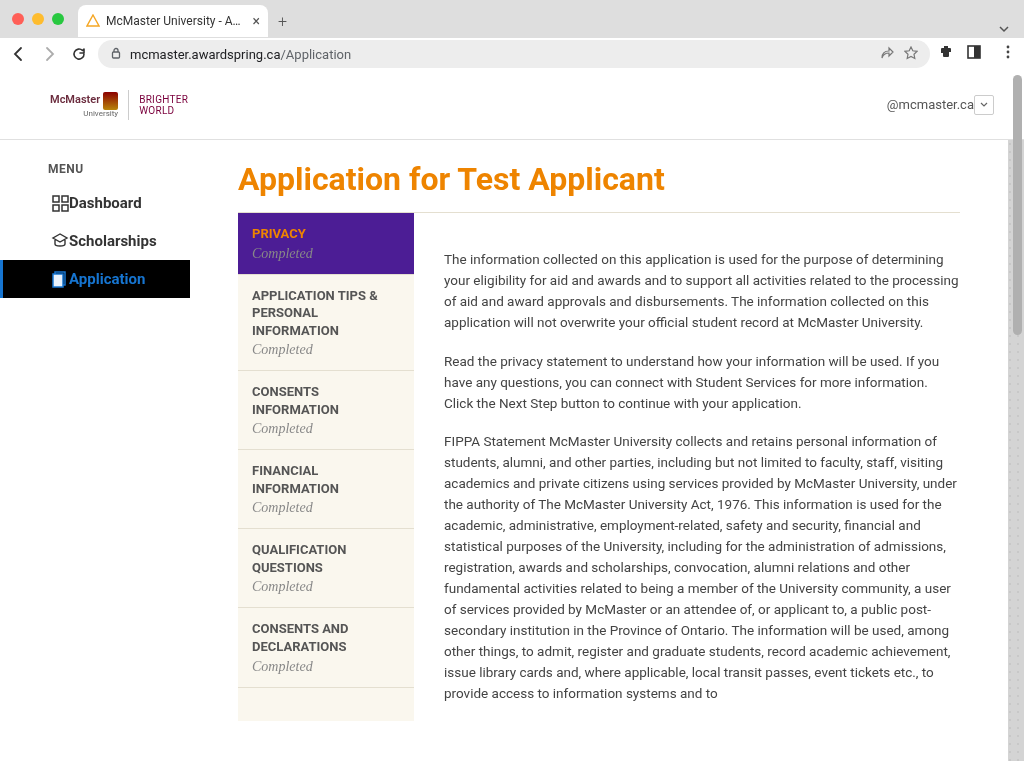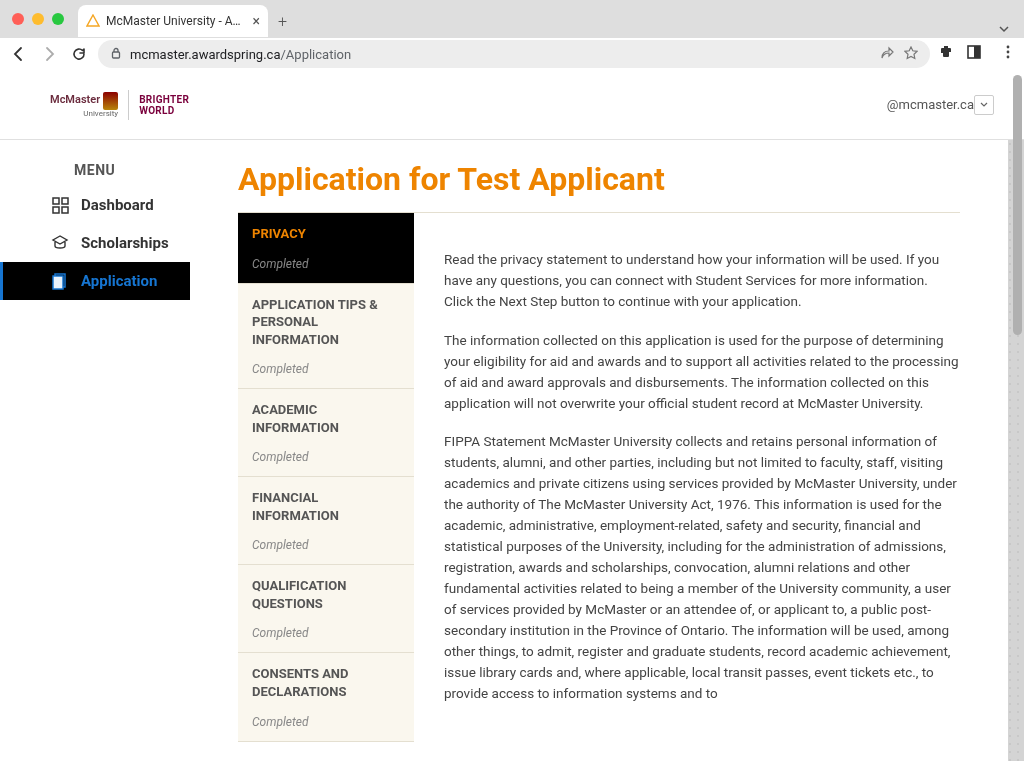--- a/index.html
+++ b/index.html
@@ -30,45 +30,45 @@
   
   
   .page-wrap { height:691px; overflow:hidden; position:relative; background:#fff; }
   .page-header { height:70px; border-bottom:1px solid #e0e0e0; display:flex; align-items:center; padding:0 30px 0 50px; background:#fff; }
   .logo-group { display:flex; align-items:center; gap:10px; }
   .logo-mc { font-size:11px; line-height:1; }
   .logo-mc-top { font-weight:600; color:#6b2c3e;margin-top:36px; }
   .logo-mc-bot { color:#666; font-size:8px;text-align:right; }
   .logo-crest { width:15px; height:18px; background:linear-gradient(#8b0000,#b8860b); border-radius:2px; display:inline-block; margin-left:3px; vertical-align:middle; }
   .logo-divider { width:1px; height:30px; background:#ccc; }
-  .logo-bw { font-size:10px; font-weight:700; line-height:1.1; color:#7a003c; letter-spacing:0.3px; }
+  .logo-bw { font-size:10px; font-weight:400; line-height:1.1; color:#7a003c; letter-spacing:0.3px; }
   .user-menu { margin-left:auto; display:flex; align-items:center; font-size:13px; color:#555; }
   .user-dd { width:20px; height:20px; border:1px solid #ccc; display:flex; align-items:center; justify-content:center; border-radius:2px; }
   
   .content-row { display:flex; height:calc(100% - 70px); }
   
   
   .sidebar { width:190px; background:#fff; padding-top:22px; }
-  .menu-label { font-size:14px; font-weight:700; color:#555; letter-spacing:0.5px; padding:0 0 8px 48px;margin-left:26px; }
-  .side-item { display:flex; align-items:center; gap:12px; padding:10px 0 10px 48px; font-size:15px; font-weight:700; color:#333; cursor:pointer; border-left:3px solid transparent; }
+  .menu-label { font-size:12px; font-weight:700; color:#555; letter-spacing:0.5px; padding:0 0 8px 48px; }
+  .side-item { display:flex; align-items:center; padding:10px 0 10px 48px; font-size:15px; font-weight:700; color:#333; cursor:pointer; border-left:3px solid transparent; }
   .side-item.active { background:#000000; color:#1675d1; border-left-color:#1675d1; }
   .side-icon { width:18px; display:flex; justify-content:center; }
   
   
   .main-outer { flex:1; background:#d4d4d4; background-image:radial-gradient(#c8c8c8 1px, transparent 1px); background-size:8px 8px; padding:0; overflow:hidden; }
   .main-inner { background:#fff; margin:0 16px 0 0; height:100%; padding:20px 48px 0 48px; overflow:hidden; }
   .page-title { font-size:32px; font-weight:700; color:#ee8400; margin-bottom:14px; }
   .app-grid { display:flex; gap:30px; border-top:1px solid #e4dfd0; }
   
   .steps-col { width:176px; background:#faf7ee; }
   .step { padding:12px 14px; border-bottom:1px solid #e4dfd0; cursor:pointer; }
   .step-title { font-size:13px; font-weight:700; color:#555; line-height:1.35; }
   .step.active .step-title { color:#ee8400; }
-  .step.active { background:#000000; }
-  .step-status { font-size:12px; font-style:italic; color:#888; margin-top:14px; }
+  .step.active { background:#4c1d95; }
+  .step-status { font-size:14px; font-style:italic; color:#888; margin-top:3px;font-family:Liberation Serif, serif; }
   
   .detail-col { flex:1; padding:36px 0 0 0; font-size:13.5px; color:#444; line-height:1.55; overflow:hidden; }
   .detail-col p { margin-bottom:18px; }
   
   .scroll-ind { position:absolute; right:2px; top:5px; width:9px; height:260px; background:#b0b0b0; border-radius:5px; }
 </style>
 </head>
 <body>
 
 <div class="browser-chrome">
@@ -223,39 +223,39 @@
           <div class="steps-col">
             <div class="step active">
               <div class="step-title">PRIVACY</div>
               <div class="step-status">Completed</div>
             </div>
             <div class="step">
               <div class="step-title">APPLICATION TIPS &amp; PERSONAL INFORMATION</div>
               <div class="step-status">Completed</div>
             </div>
             <div class="step">
-              <div class="step-title">ACADEMIC INFORMATION</div>
+              <div class="step-title">CONSENTS INFORMATION</div>
               <div class="step-status">Completed</div>
             </div>
             <div class="step">
               <div class="step-title">FINANCIAL INFORMATION</div>
               <div class="step-status">Completed</div>
             </div>
             <div class="step">
               <div class="step-title">QUALIFICATION QUESTIONS</div>
               <div class="step-status">Completed</div>
             </div>
             <div class="step">
               <div class="step-title">CONSENTS AND DECLARATIONS</div>
               <div class="step-status">Completed</div>
             </div>
           </div>
 
           <div class="detail-col">
+            <p>The information collected on this application is used for the purpose of determining your eligibility for aid and awards and to support all activities related to the processing of aid and award approvals and disbursements.  The information collected on this application will not overwrite your official student record at McMaster University.</p>
             <p>Read the privacy statement to understand how your information will be used. If you have any questions, you can connect with Student Services for more information. Click the Next Step button to continue with your application.</p>
-            <p>The information collected on this application is used for the purpose of determining your eligibility for aid and awards and to support all activities related to the processing of aid and award approvals and disbursements.  The information collected on this application will not overwrite your official student record at McMaster University.</p>
             <p>FIPPA Statement McMaster University collects and retains personal information of students, alumni, and other parties, including but not limited to faculty, staff, visiting academics and private citizens using services provided by McMaster University, under the authority of The McMaster University Act, 1976. This information is used for the academic, administrative, employment-related, safety and security, financial and statistical purposes of the University, including for the administration of admissions, registration, awards and scholarships, convocation, alumni relations and other fundamental activities related to being a member of the University community, a user of services provided by McMaster or an attendee of, or applicant to, a public post-secondary institution in the Province of Ontario. The information will be used, among other things, to admit, register and graduate students, record academic achievement, issue library cards and, where applicable, local transit passes, event tickets etc., to provide access to information systems and to</p>
           </div>
         </div>
       </div>
     </div>
   </div>
 </div>
 
 </body></html>

